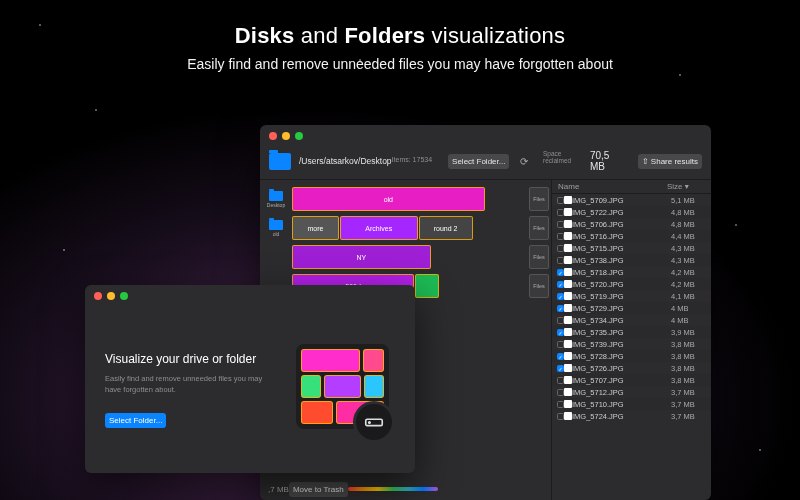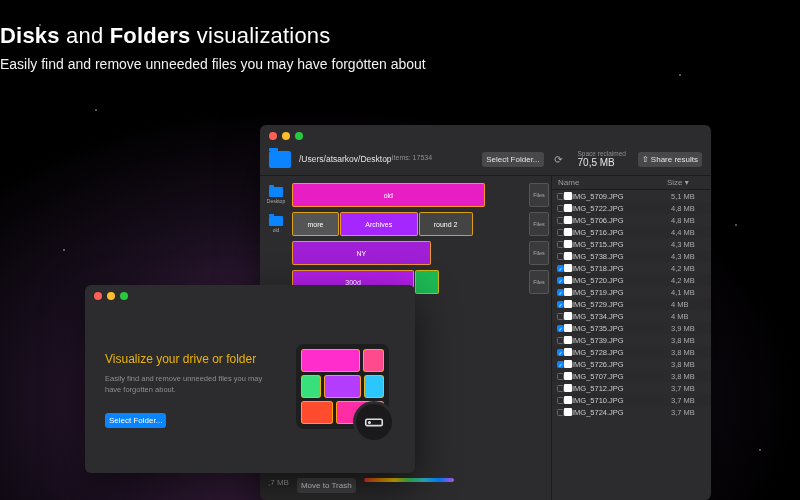--- a/index.html
+++ b/index.html
@@ -1,40 +1,40 @@
 <!DOCTYPE html>
 <html><head>
 <meta charset="utf-8">
 <style>
 *{margin:0;padding:0;box-sizing:border-box;font-family:-apple-system,BlinkMacSystemFont,"Helvetica Neue",sans-serif}
 body{width:800px;height:500px;overflow:hidden;background:#000;position:relative}
 .bg{position:absolute;inset:0;background:radial-gradient(ellipse 70% 70% at 40% 80%,#6b3266 0%,#3a1f3f 25%,#1a0f1f 50%,#000 85%);z-index:0}
 .bg::before{content:"";position:absolute;inset:0;background-image:radial-gradient(1px 1px at 12% 22%,#fff 50%,transparent),radial-gradient(1px 1px at 85% 15%,#fff 50%,transparent),radial-gradient(1px 1px at 78% 78%,#fff 50%,transparent),radial-gradient(1px 1px at 25% 85%,#fff 50%,transparent),radial-gradient(1px 1px at 92% 45%,#fff 50%,transparent),radial-gradient(1px 1px at 8% 50%,#fff 50%,transparent),radial-gradient(1px 1px at 45% 12%,#fff 50%,transparent),radial-gradient(1px 1px at 61% 30%,#fff 50%,transparent),radial-gradient(1px 1px at 5% 5%,#fff 50%,transparent),radial-gradient(1px 1px at 95% 90%,#fff 50%,transparent),radial-gradient(1px 1px at 38% 65%,#fff 50%,transparent),radial-gradient(1px 1px at 70% 55%,#fff 50%,transparent);opacity:.6}
-.hero{position:relative;z-index:1;padding-top:23px;color:#fff}
+.hero{position:relative;z-index:1;text-align:center;padding-top:23px;color:#fff}
 .hero h1{font-size:22px;font-weight:400;letter-spacing:.2px}
 .hero h1 b{font-weight:700}
 .hero p{margin-top:7px;font-size:14px;font-weight:300;opacity:.95}
 
 .win{position:absolute;background:#2c2c2e;border-radius:6px;box-shadow:0 15px 40px rgba(0,0,0,.6);overflow:hidden;z-index:2}
 .tl{display:flex;gap:5px;padding:7px 9px;align-items:center}
 .tl span{width:8px;height:8px;border-radius:50%}
 .tl .r{background:#ff5f56}.tl .y{background:#ffbd2e}.tl .g{background:#27c93f}
 
 .main{top:125px;left:260px;width:451px;height:375px}
 .topbar{display:flex;align-items:center;padding:3px 9px 7px 9px;gap:8px;border-bottom:1px solid #1c1c1e}
 .fldr{width:22px;height:17px;background:#0a84ff;border-radius:2px;position:relative;flex-shrink:0}
 .fldr::before{content:"";position:absolute;top:-3px;left:0;width:9px;height:3px;background:#0a84ff;border-radius:1px 1px 0 0}
 .path{display:flex;flex-direction:row;flex-shrink:0}
 .path .p{font-size:8.5px;color:#e5e5e5}
 .path .it{font-size:7px;color:#8e8e93}
 .topbar .spacer{flex:1}
 .btn{background:#48484a;color:#e5e5e5;border:none;padding:3px 4px;border-radius:3px;font-size:8px;cursor:pointer;white-space:nowrap}
 .btn.primary{background:#0a84ff;color:#fff}
 .refresh{width:14px;height:14px;color:#aaa;display:flex;align-items:center;justify-content:center;font-size:10px;cursor:pointer}
-.space{display:flex;flex-direction:column;padding:0 4px}
+.space{display:flex;padding:0 4px}
 .space .lbl{font-size:6.5px;color:#8e8e93}
 .space .val{font-size:10px;color:#e5e5e5}
 
 .body{display:flex;height:calc(100% - 45px)}
 .viz{flex:1;padding:7px 2px;position:relative}
 .row{display:flex;align-items:stretch;gap:2px;margin-bottom:5px;height:24px}
 .rowlbl{width:28px;display:flex;flex-direction:column;align-items:center;justify-content:center;gap:1px}
 .rowlbl .mf{width:14px;height:10px;background:#0a84ff;border-radius:1px;position:relative}
 .rowlbl .mf::before{content:"";position:absolute;top:-2px;left:0;width:5px;height:2px;background:#0a84ff;border-radius:1px 1px 0 0}
 .rowlbl .tx{font-size:5px;color:#aaa}
@@ -47,28 +47,28 @@
 .lhdr .n{flex:1}.lhdr .s{width:38px}
 .litem{display:flex;align-items:center;padding:1.5px 5px;}
 .litem:nth-child(even){background:#2a2a2c}
 .litem .cb{width:7px;height:7px;border:1px solid #666;border-radius:1.5px;flex-shrink:0}
 .litem .cb.on{background:#0a84ff;border-color:#0a84ff;position:relative}
 .litem .cb.on::after{content:"✓";position:absolute;inset:0;color:#fff;font-size:5px;line-height:6px;text-align:center}
 .litem .fi{width:8px;height:8px;background:#fff;border-radius:1px;flex-shrink:0}
 .litem .fn{flex:1;white-space:nowrap;overflow:hidden;font-size:7.5px}
 .litem .fs{width:35px;font-size:7.5px;color:#aaa}
 
-.footer{position:absolute;bottom:0;left:0;right:160px;height:22px;display:flex;align-items:flex-start;padding:0 8px;gap:8px;background:#2c2c2e}
+.footer{position:absolute;bottom:0;left:0;right:160px;height:22px;display:flex;align-items:center;padding:0 8px;gap:0;background:#2c2c2e}
 .footer .sel{font-size:8px;color:#aaa}
 .footer .grad{flex:1;height:4px;background:linear-gradient(90deg,#ff3b30,#ff9500,#ffcc00,#34c759,#30b0c7,#007aff,#af52de);border-radius:2px;max-width:90px}
 
 .onb{top:285px;left:85px;width:330px;height:188px;z-index:3}
 .onb-body{display:flex;align-items:center;padding:18px 20px;gap:16px;height:calc(100% - 22px)}
 .onb-txt{flex:1}
-.onb-txt h2{color:#eab308;font-size:12px;font-weight:500;margin-bottom:8px}
+.onb-txt h2{color:#ffffff;font-size:12px;font-weight:500;margin-bottom:8px}
 .onb-txt p{color:#8e8e93;font-size:7.5px;line-height:1.4;margin-bottom:14px}
 .onb-ill{width:105px;height:105px;position:relative;flex-shrink:0}
 .card{position:absolute;inset:6px 6px 14px 6px;background:#1e1e20;border-radius:8px;padding:5px;display:flex;flex-direction:column;gap:3px}
 .crow{display:flex;gap:3px;flex:1}
 .crow div{border-radius:3px;border:1.5px solid rgba(255,180,0,.85)}
 .disk{position:absolute;bottom:0;right:0;width:42px;height:42px;border-radius:50%;background:#1a1a1c;border:3px solid #2c2c2e;display:flex;align-items:center;justify-content:center}
 .disk svg{width:22px;height:22px}
 </style>
 </head>
 <body>

